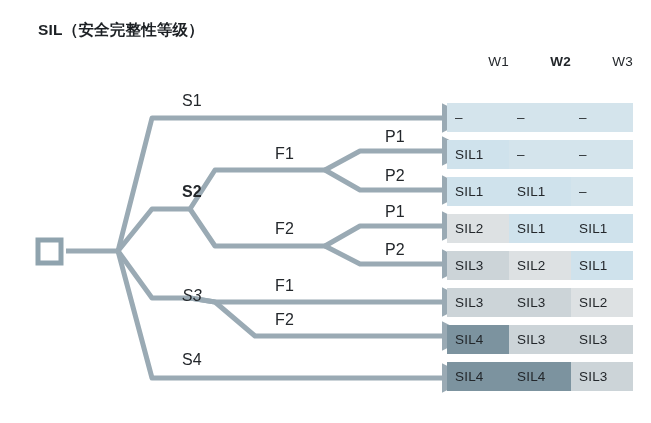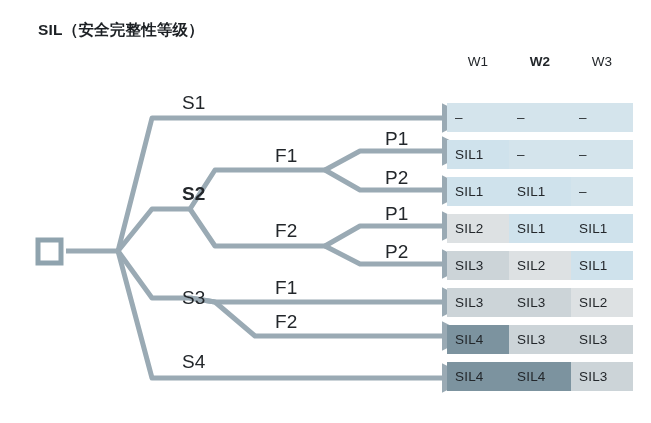--- a/index.html
+++ b/index.html
@@ -32,31 +32,31 @@
   }
   .tree-svg {
     position: absolute;
     left: 0; top: 0;
     width: 651px;
     height: 423px;
     pointer-events: none;
   }
   .node-label {
     position: absolute;
-    font-size: 19px;
+    font-size: 16px;
     color: #23272b;
     white-space: nowrap;
     letter-spacing: 0.2px;
   }
   .col-header {
     position: absolute;
     font-size: 13.5px;
     color: #23272b;
     width: 62px;
-    text-align: center;
+    text-align: right;
     letter-spacing: 0.2px;
   }
   .cell {
     position: absolute;
     width: 62px;
     height: 29px;
     line-height: 29px;
     font-size: 13.5px;
     color: #23272b;
     padding-left: 8px;
@@ -101,21 +101,21 @@
 
       <path d="M190,292 L215,296 L290,296 L444,296" marker-end="url(#arrowhead)"></path>
       <path d="M190,292 L215,296 L255,330 L444,330" marker-end="url(#arrowhead)"></path>
     </g>
 
     <rect x="38" y="234" width="23" height="23" fill="#ffffff" stroke="#8fa3ae" stroke-width="5"></rect>
   </svg>
 
   <div class="node-label" style="left:182px; top:86px;">S1</div>
   <div class="node-label" style="left:182px; top:177px;font-weight:bold;">S2</div>
-  <div class="node-label" style="left:182px; top:281px;">S3</div>
+  <div class="node-label" style="left:182px; top:281px;font-style:italic;">S3</div>
   <div class="node-label" style="left:182px; top:345px;">S4</div>
 
   <div class="node-label" style="left:275px; top:139px;">F1</div>
   <div class="node-label" style="left:275px; top:214px;">F2</div>
 
   <div class="node-label" style="left:275px; top:271px;">F1</div>
   <div class="node-label" style="left:275px; top:305px;">F2</div>
 
   <div class="node-label" style="left:385px; top:122px;">P1</div>
   <div class="node-label" style="left:385px; top:161px;">P2</div>

